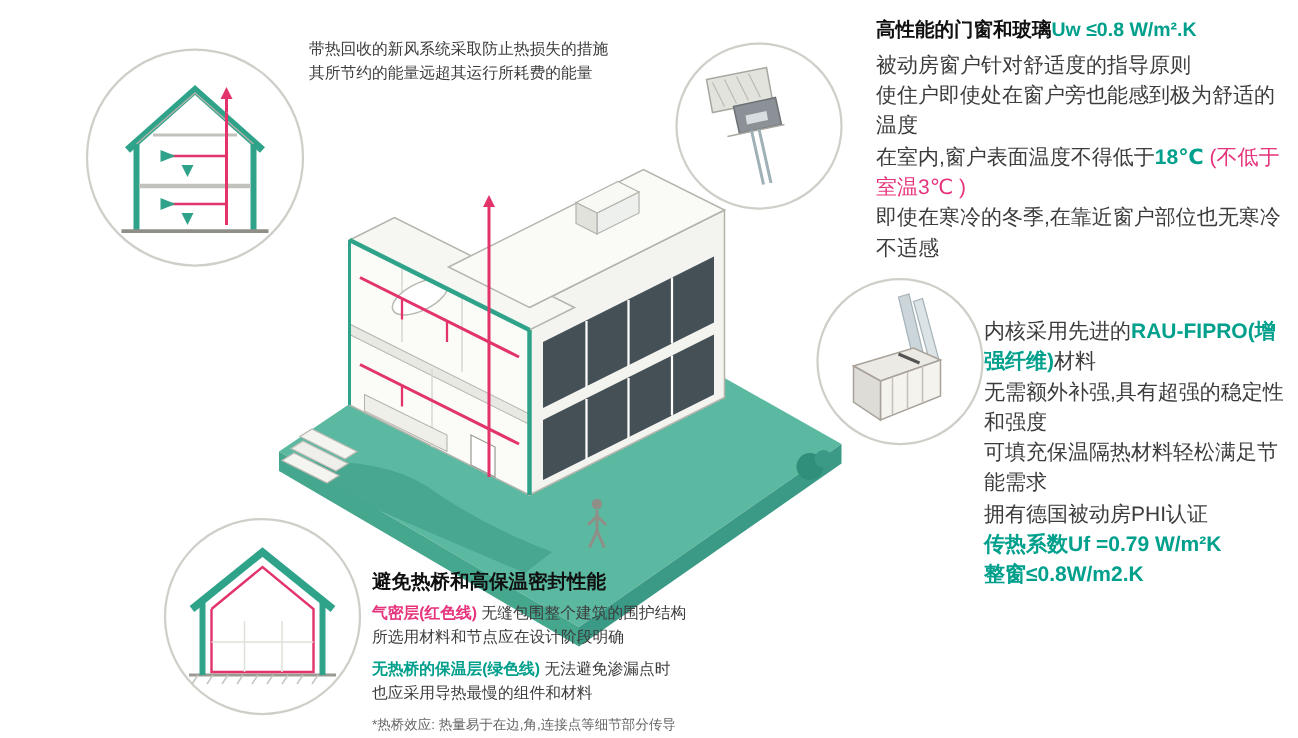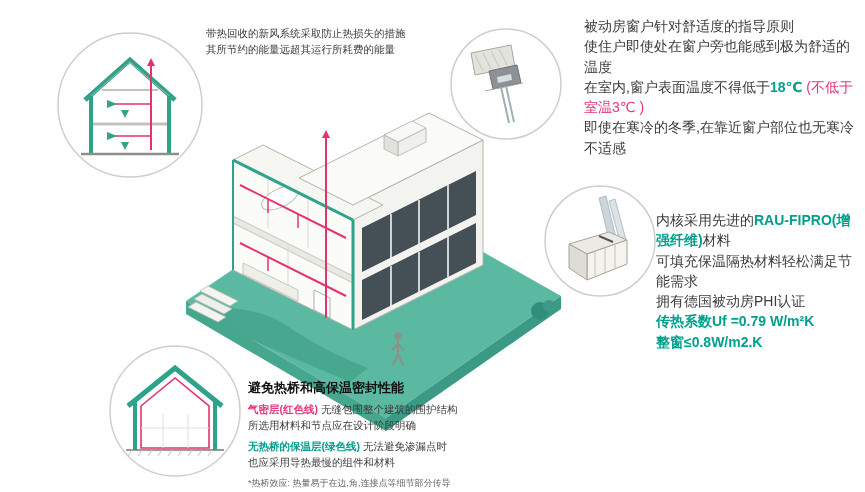--- a/index.html
+++ b/index.html
@@ -127,20 +127,21 @@
     </g>
     <polygon points="40,44 68,38 72,56 44,62" fill="#8b9196" stroke="#6d7277" stroke-width="1"></polygon>
     <polygon points="48,50 62,47 63,53 49,56" fill="#d7dde0"></polygon>
     <line x1="36" y1="64" x2="74" y2="56" stroke="#a8a8a1" stroke-width="1"></line>
     <line x1="52" y1="60" x2="60" y2="96" stroke="#9fb0b6" stroke-width="2"></line>
     <line x1="57" y1="59" x2="65" y2="95" stroke="#9fb0b6" stroke-width="2"></line>
   </svg>
 </div>
 
 <div class="abs" style="left:584px;top:12px;width:278px;">
+  <div class="title"><span>高性能的门窗和玻璃</span><span class="t-green">Uw ≤0.8 W/m².K</span></div>
   <div class="body-text small-text" style="margin-top:4px;">
     <div>被动房窗户针对舒适度的指导原则</div>
     <div>使住户即使处在窗户旁也能感到极为舒适的温度</div>
     <div><span>在室内,窗户表面温度不得低于</span><span class="t-green">18℃</span><span class="t-red-n"> (不低于室温3℃ )</span></div>
     <div>即使在寒冷的冬季,在靠近窗户部位也无寒冷不适感</div>
   </div>
 </div>
 
 <div class="abs circle" style="left:543px;top:184px;width:114px;height:114px;">
   <svg viewBox="0 0 114 114">
@@ -152,20 +153,21 @@
     <polygon points="26,60 44,70 44,96 26,84" fill="#dedcd6" stroke="#a8a29a" stroke-width="1"></polygon>
     <line x1="52" y1="68" x2="52" y2="92" stroke="#c4c0b8" stroke-width="1"></line>
     <line x1="62" y1="64" x2="62" y2="88" stroke="#c4c0b8" stroke-width="1"></line>
     <line x1="72" y1="60" x2="72" y2="84" stroke="#c4c0b8" stroke-width="1"></line>
     <line x1="56" y1="52" x2="70" y2="58" stroke="#555555" stroke-width="2"></line>
   </svg>
 </div>
 
 <div class="abs body-text small-text" style="left:656px;top:210px;width:206px;">
   <div><span>内核采用先进的</span><span class="t-green">RAU-FIPRO(增强纤维)</span><span>材料</span></div>
+  <div>无需额外补强,具有超强的稳定性和强度</div>
   <div>可填充保温隔热材料轻松满足节能需求</div>
   <div>拥有德国被动房PHI认证</div>
   <div class="t-green">传热系数Uf =0.79 W/m²K</div>
   <div class="t-green">整窗≤0.8W/m2.K</div>
 </div>
 
 <div class="abs circle" style="left:108px;top:344px;width:134px;height:134px;">
   <svg viewBox="0 0 134 134">
     <circle cx="67" cy="67" r="65" fill="#ffffff" stroke="#cfcfc9" stroke-width="1.5"></circle>
     <line x1="18" y1="106" x2="116" y2="106" stroke="#9a9a93" stroke-width="2"></line>

